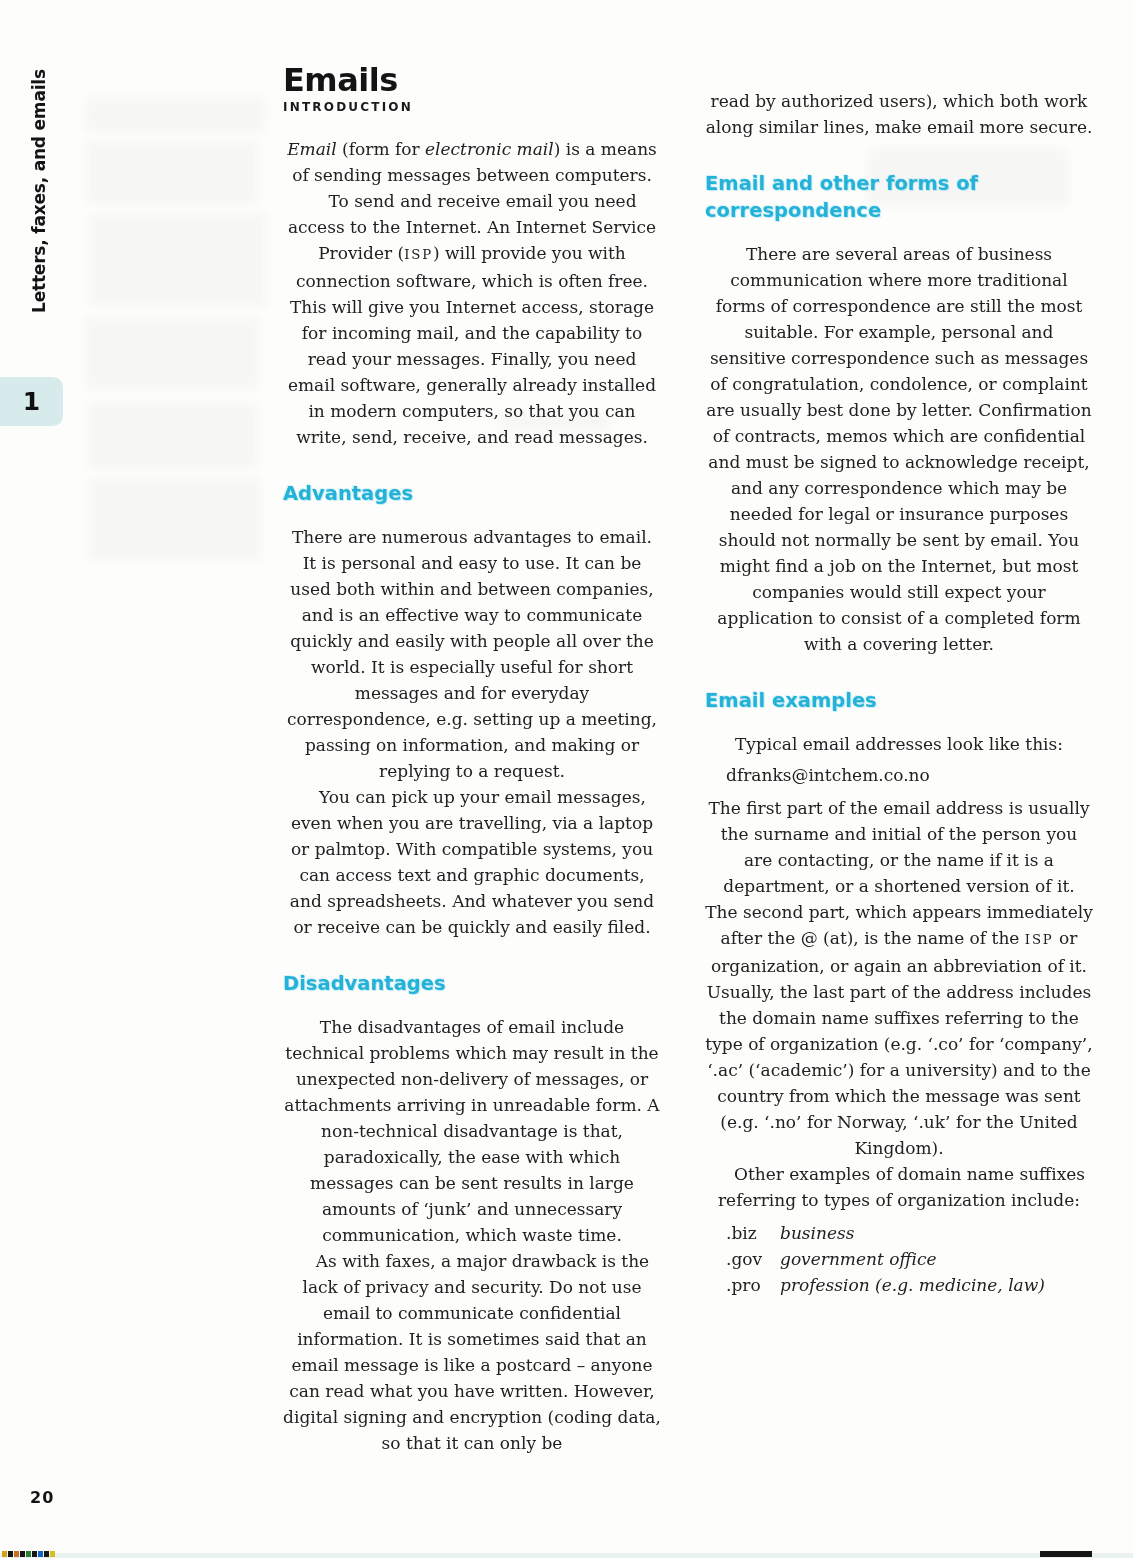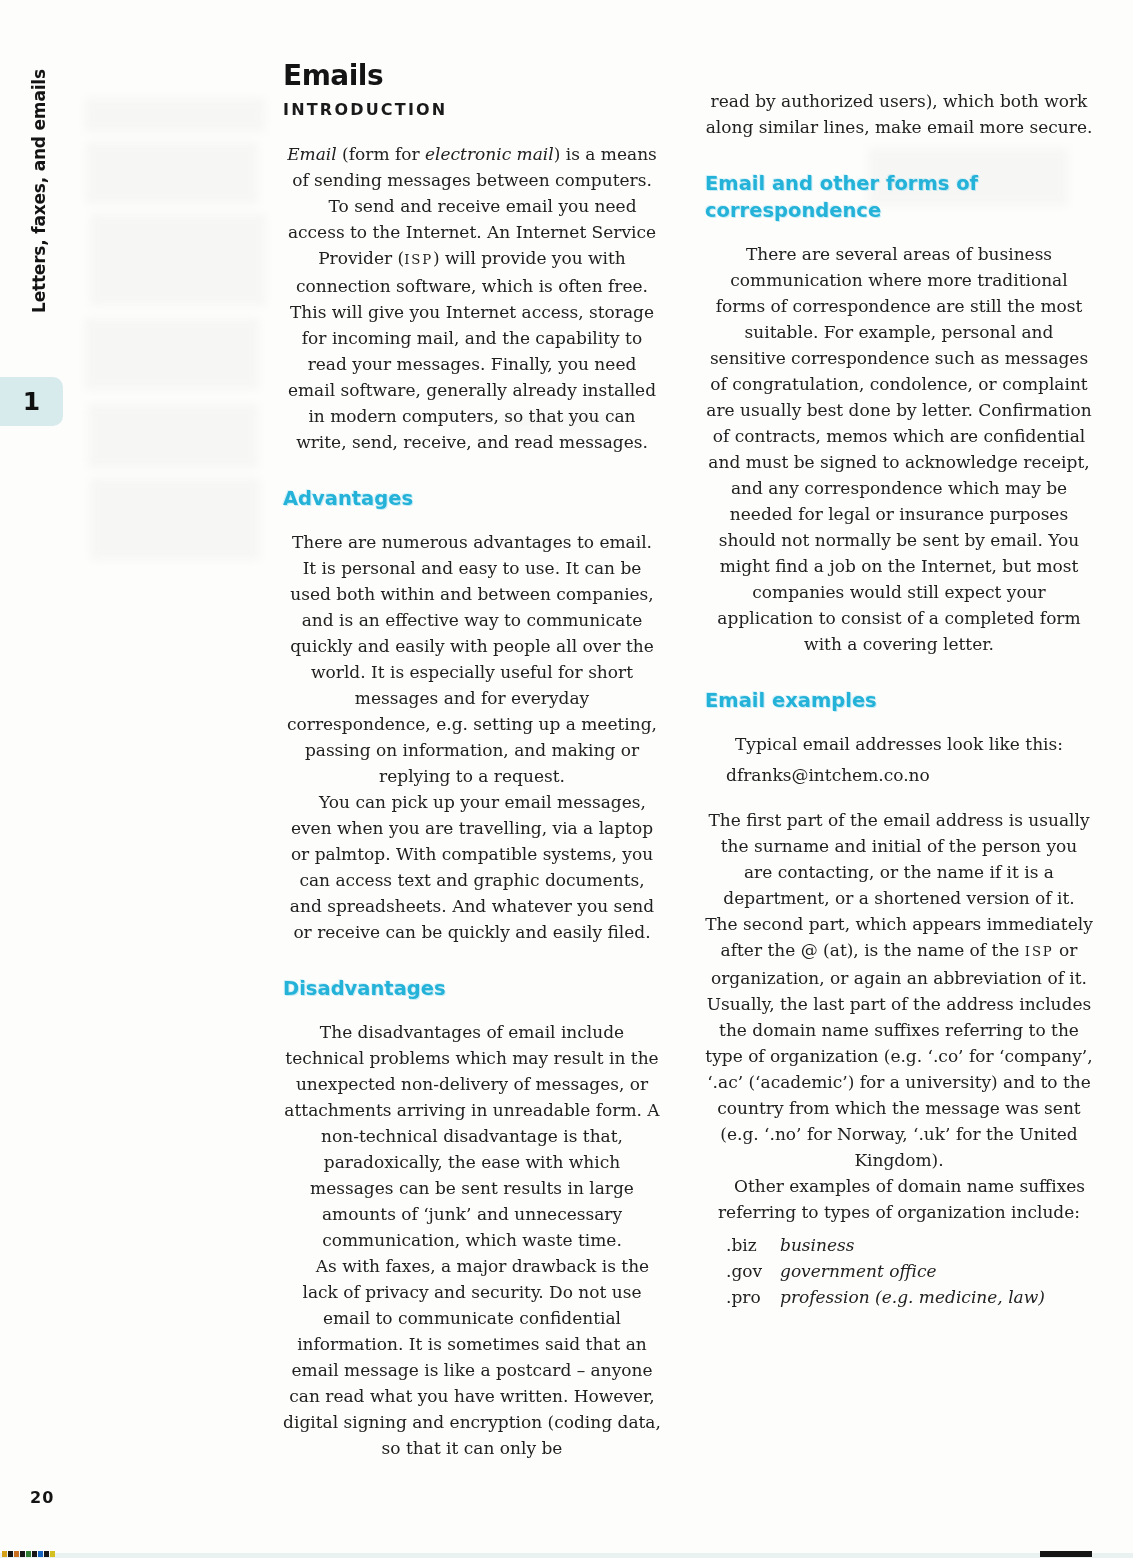--- a/index.html
+++ b/index.html
@@ -10,44 +10,44 @@
   }
   .page { position:absolute; inset:0; }
 
   
   .showthrough { position:absolute; inset:0; pointer-events:none; }
   .showthrough div { position:absolute; background:#8d8d8d; opacity:0.055; filter:blur(4px); }
 
   .page-title {
     position:absolute; left:283px; top:40px;
     font-family:"DejaVu Sans", sans-serif; font-weight:bold;
-    font-size:28px; color:#141414; letter-spacing:-0.5px;
+    font-size:32px; color:#141414; letter-spacing:-0.5px;
   }
 
   .col { position:absolute; }
   .col-left  { left:283px; top:100px; width:378px; }
   .col-right { left:705px; top:88px;  width:388px; }
 
   .kicker {
     font-family:"DejaVu Sans", sans-serif; font-weight:bold;
-    font-size:16px; letter-spacing:2.2px; color:#1a1a1a;
+    font-size:12px; letter-spacing:2.2px; color:#1a1a1a;
     margin:0 0 22px 0;
   }
   .subheading {
     font-family:"DejaVu Sans", sans-serif; font-weight:bold;
     font-size:19.5px; line-height:27px; color:#25b2d8;
     margin:30px 0 17px 0;
     text-shadow:1px 1px 0 rgba(130,215,238,0.45), -1px -1px 0 rgba(130,215,238,0.3);
   }
   .body-para { font-size:17px; line-height:26px; margin:0;text-align:center; }
   .body-para.indent { text-indent:21px; }
   .it { font-style:italic; }
   .sc { font-size:0.78em; letter-spacing:0.14em; }
 
-  .addresses { margin:5px 0 19px 0; padding-left:21px; font-size:17px; line-height:26px; }
+  .addresses { margin:5px 0 7px 0; padding-left:21px; font-size:17px; line-height:26px; }
   .suffix-list { margin:7px 0 0 0; padding-left:21px; font-size:17px; line-height:26px; }
   .suffix-row { display:flex; }
   .suffix-term { width:54px; flex:none; }
   .suffix-def { font-style:italic; }
 
   .sidebar-label {
     position:absolute; left:29px; top:313px;
     transform:rotate(-90deg); transform-origin:0 0;
     font-family:"DejaVu Sans", sans-serif; font-weight:bold;
     font-size:17px; color:#141414; white-space:nowrap; letter-spacing:-0.2px;

